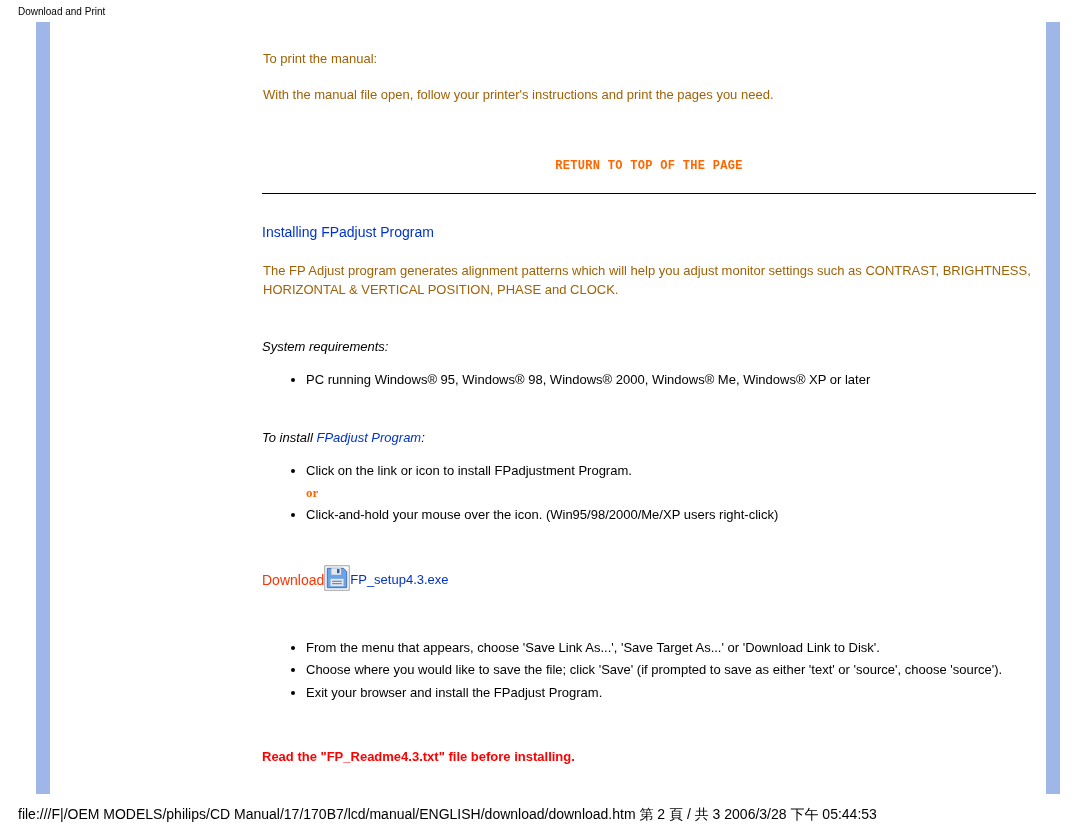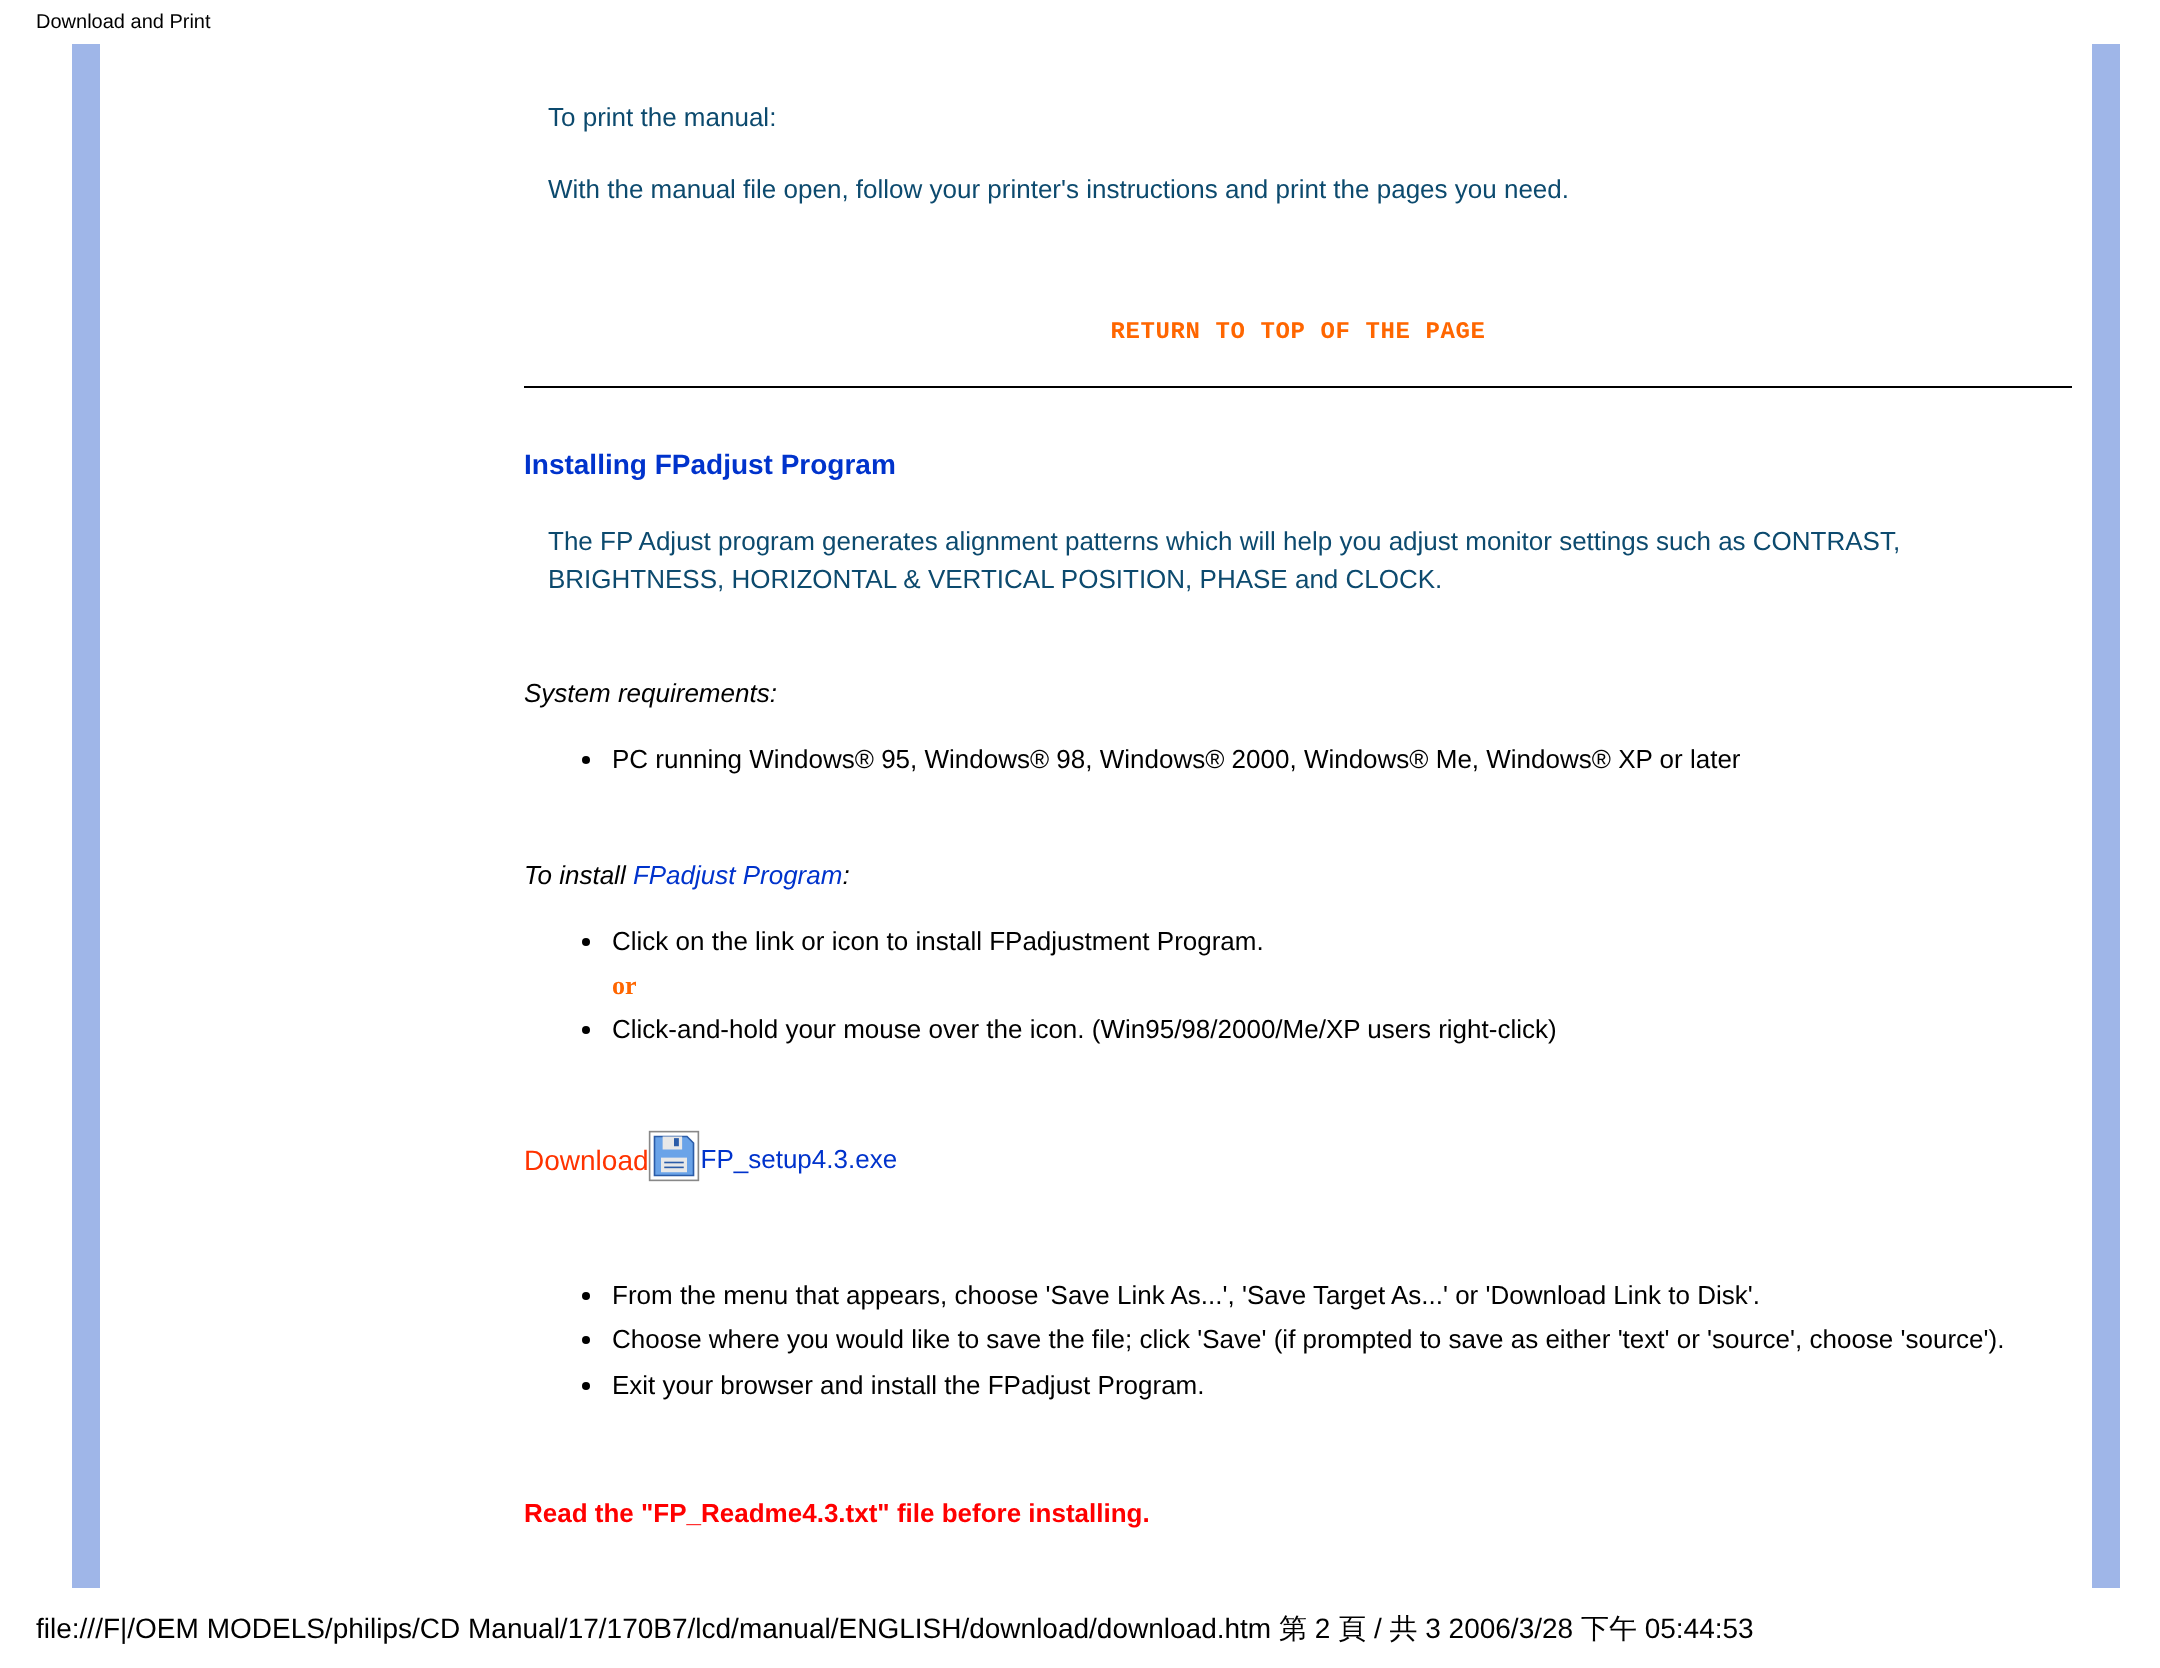--- a/index.html
+++ b/index.html
@@ -38,44 +38,44 @@
   .content {
     flex: 1;
     padding-right: 10px;
     padding-top: 28px;
   }
   .right-bar {
     width: 14px;
     background: #9fb6e8;
   }
   .para {
-    margin: 0 0 18px 12px;
+    margin: 0 0 18px 1px;
     line-height: 1.4;
-    color: #0c4a6e;
+    color: #a16207;
   }
   .return-top {
     text-align: center;
     margin: 54px 0 20px 0;
     font-family: Liberation Mono, monospace;
   }
   .return-top a {
     color: #ff6600;
     font-weight: bold;
     font-size: 12px;
     letter-spacing: 0.3px;
     text-decoration: none;
   }
   hr.sep {
     border: none;
     border-top: 1px solid #000;
     margin: 18px 0 30px 0;
   }
   .section-head {
     color: #0033cc;
-    font-weight: bold;
+    font-weight: normal;
     font-size: 14px;
     margin: 0 0 22px 0;
   }
   .italic-sub {
     font-style: italic;
     margin: 40px 0 16px 0;
   }
   .blue-link {
     color: #0033cc;
     text-decoration: none;

